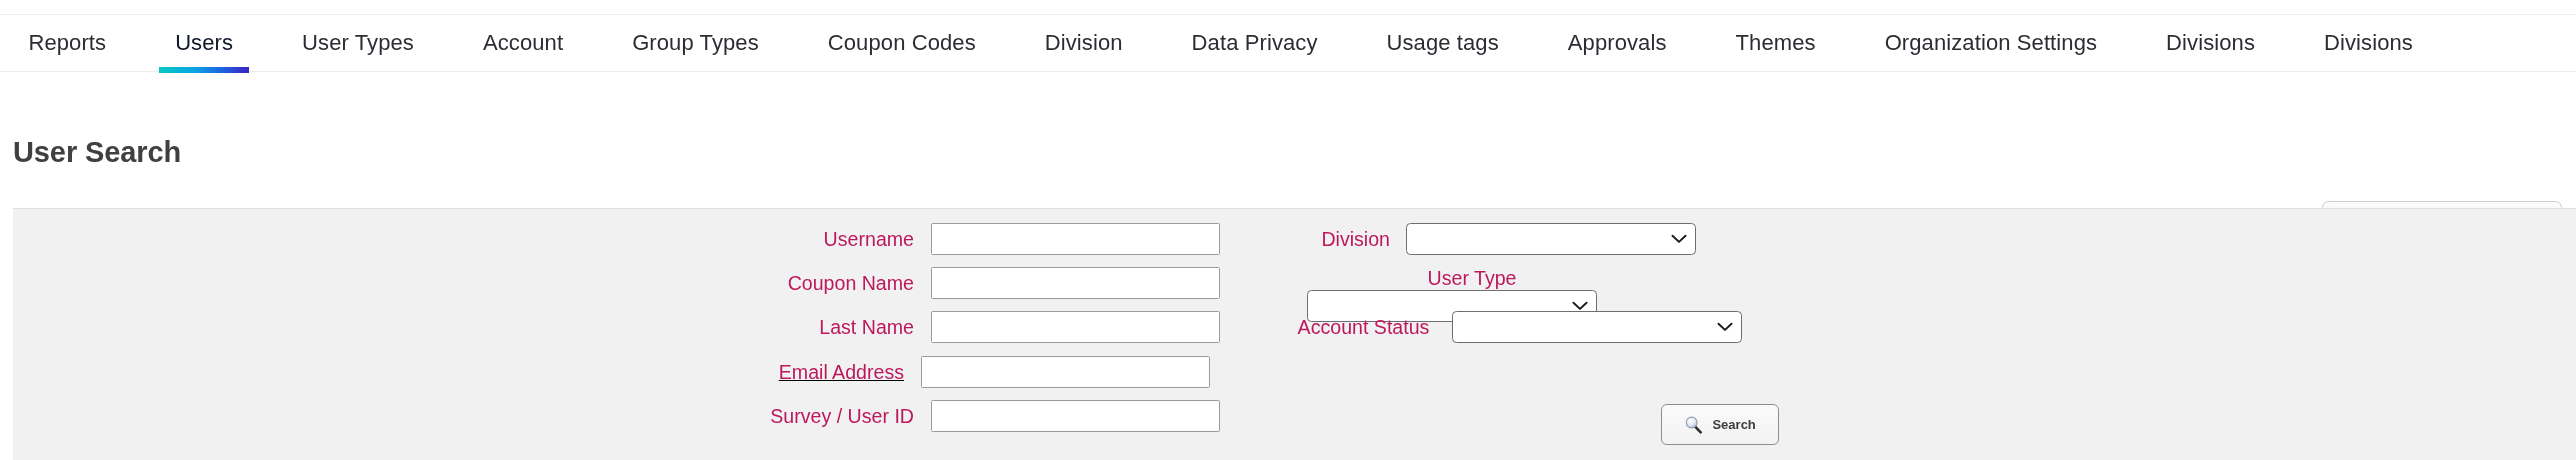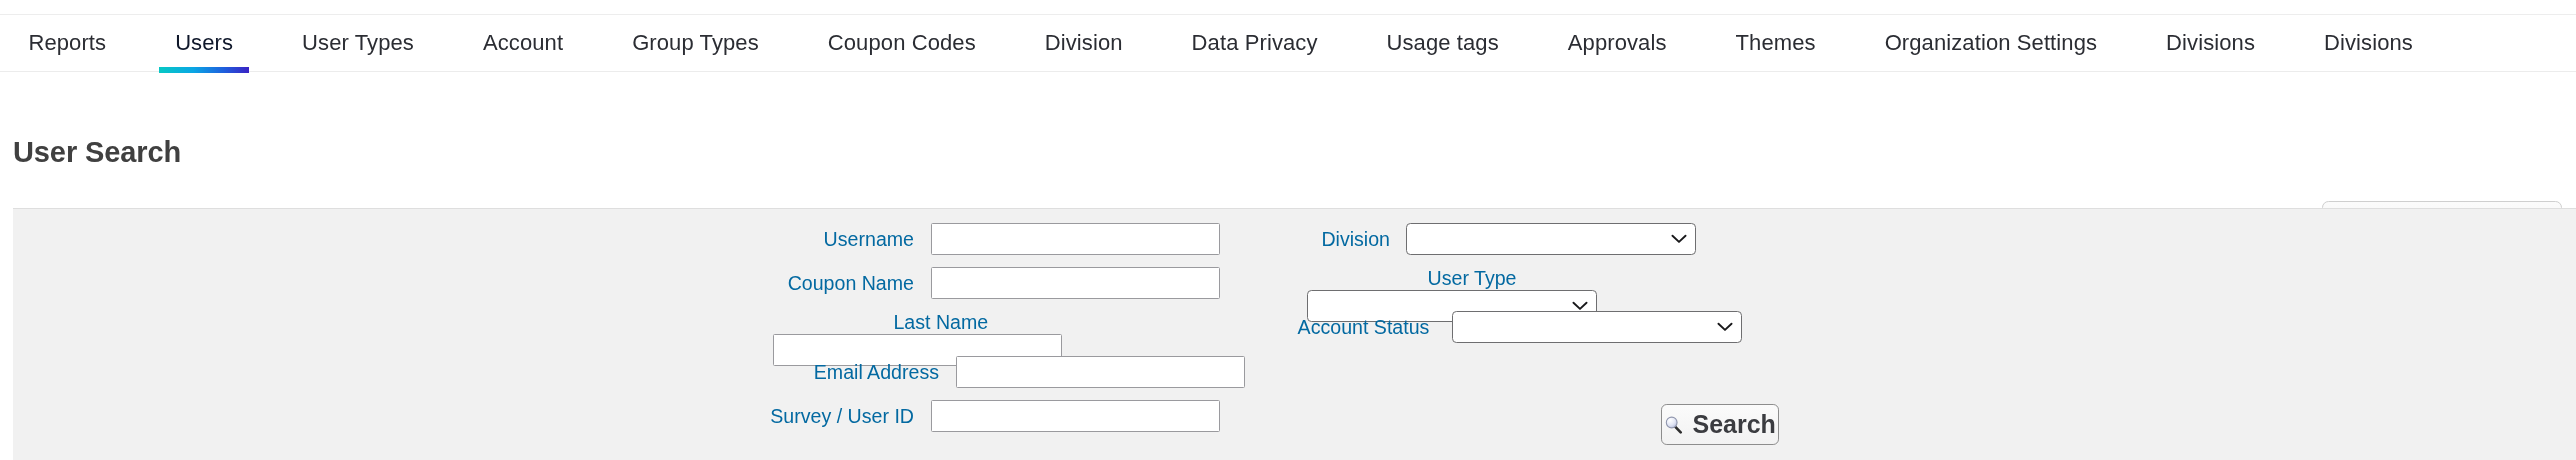--- a/index.html
+++ b/index.html
@@ -103,21 +103,21 @@
     position: absolute;
     left: 13px; top: 208px;
     width: 2563px; height: 252px;
     background: #f1f1f1;
     border-top: 1.5px solid #dedede;
   }
 
   .field-row { position: absolute; display: flex; align-items: center; }
   .field-label {
     font-size: 19.6px;
-    color: #0369a1;
+    color: #be185d;
     text-align: right;
     white-space: nowrap;
   }
   .text-input {
     width: 289px;
     height: 32px;
     background: #ffffff;
     border: 1.5px solid #9a9a9e;
     border-radius: 1.5px;
     font-family: inherit;
@@ -159,21 +159,21 @@
     align-items: center;
     justify-content: center;
     gap: 8.7px;
     background: linear-gradient(to bottom, #fbfbfb 0%, #f2f2f2 100%);
     border: 1.5px solid #8d8d8d;
     border-radius: 5.8px;
     cursor: pointer;
     font-family: inherit;
   }
   .search-btn .label {
-    font-size: 25px;
+    font-size: 13px;
     font-weight: bold;
     color: #3b3c40;
   }
   .mag-icon { width: 19.6px; height: 19.6px; display: block; }
 </style>
 </head>
 <body>
 
 <div class="top-rule"></div>
 
@@ -220,26 +220,26 @@
   <div class="field-row" style="left:743px; top:14px;">
     <label class="field-label" style="width:158px;">Username</label>
     <input class="text-input" type="text" style="margin-left: 17.4px;" placeholder="">
   </div>
 
   <div class="field-row" style="left:743px; top:58px;">
     <label class="field-label" style="width:158px;">Coupon Name</label>
     <input class="text-input" type="text" style="margin-left: 17.4px;" placeholder="">
   </div>
 
-  <div class="field-row" style="left:743px; top:102px;flex-direction:column;">
+  <div class="field-row" style="left:743px; top:102px;">
     <label class="field-label" style="width:158px;">Last Name</label>
     <input class="text-input" type="text" style="margin-left: 17.4px;" placeholder="">
   </div>
 
-  <div class="field-row" style="left:768px; top:147px;">
+  <div class="field-row" style="left:733px; top:147px;text-decoration:underline;">
     <label class="field-label" style="width:158px;">Email Address</label>
     <input class="text-input" type="text" style="margin-left: 17.4px;" placeholder="">
   </div>
 
   <div class="field-row" style="left:743px; top:191px;">
     <label class="field-label" style="width:158px;">Survey / User ID</label>
     <input class="text-input" type="text" style="margin-left: 17.4px;" placeholder="">
   </div>
 
   <div class="field-row" style="left:1232px; top:14px;">

